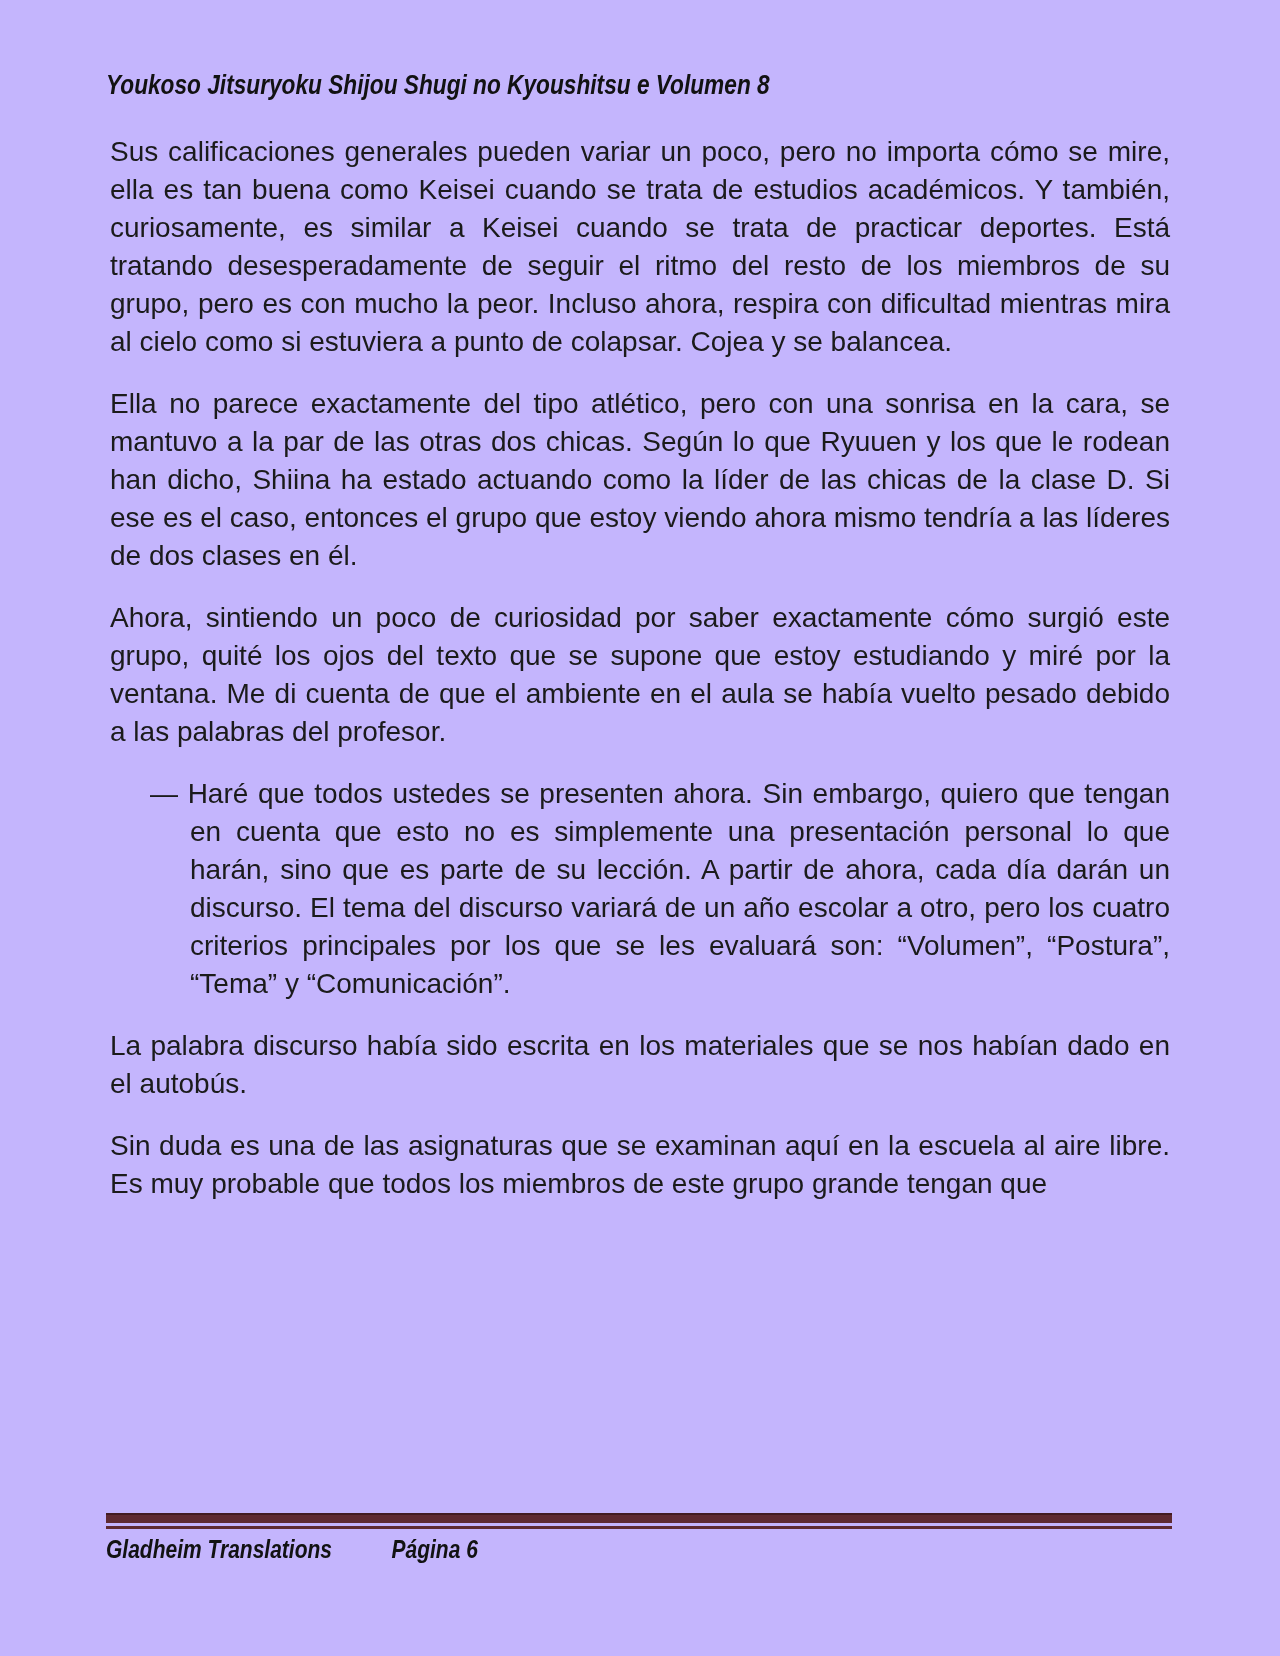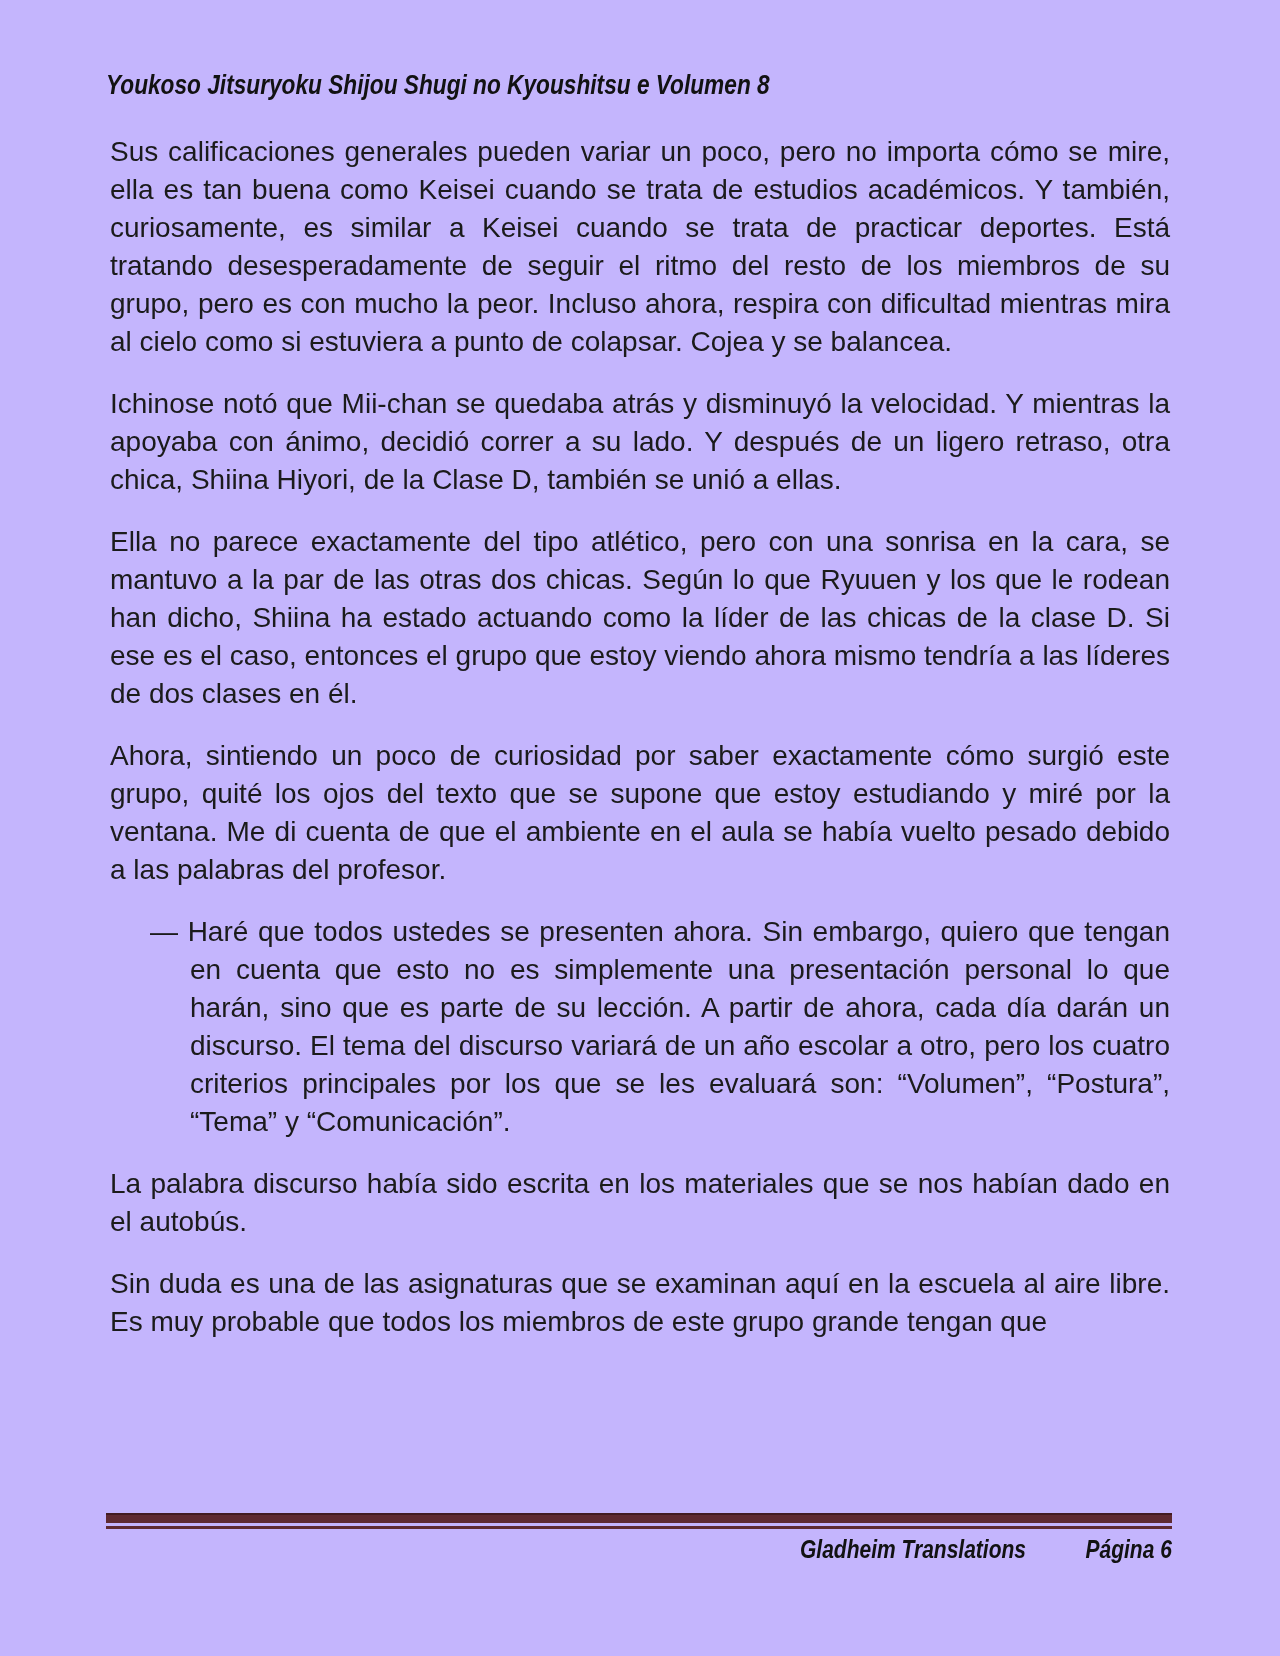--- a/index.html
+++ b/index.html
@@ -55,21 +55,21 @@
   .rule-thick {
     height: 8px;
     background: #5e2a31;
     border-top: 2px solid #431b21;
   }
   .rule-gap { height: 3px; background: transparent; }
   .rule-thin { height: 3px; background: #5e2a31; }
   .footer-row {
     margin-top: 6px;
     display: flex;
-    justify-content: flex-end;
+    justify-content: flex-start;
     align-items: baseline;
   }
   .footer-text {
     font-size: 25px;
     font-weight: 700;
     font-style: italic;
     color: #121212;
     white-space: nowrap;
   }
   .footer-text.left {
@@ -83,21 +83,20 @@
 </style>
 </head>
 <body>
 
 <div class="page">
 
   <div class="doc-header">Youkoso Jitsuryoku Shijou Shugi no Kyoushitsu e Volumen 8</div>
 
   <div class="doc-body" id="doc-body">
       <p class="para body">Sus calificaciones generales pueden variar un poco, pero no importa cómo se mire, ella es tan buena como Keisei cuando se trata de estudios académicos. Y también, curiosamente, es similar a Keisei cuando se trata de practicar deportes. Está tratando desesperadamente de seguir el ritmo del resto de los miembros de su grupo, pero es con mucho la peor. Incluso ahora, respira con dificultad mientras mira al cielo como si estuviera a punto de colapsar. Cojea y se balancea.</p>
-      <p class="para body">Ichinose notó que Mii-chan se quedaba atrás y disminuyó la velocidad. Y mientras la apoyaba con ánimo, decidió correr a su lado. Y después de un ligero retraso, otra chica, Shiina Hiyori, de la Clase D, también se unió a ellas.</p>
       <p class="para body">Ella no parece exactamente del tipo atlético, pero con una sonrisa en la cara, se mantuvo a la par de las otras dos chicas. Según lo que Ryuuen y los que le rodean han dicho, Shiina ha estado actuando como la líder de las chicas de la clase D. Si ese es el caso, entonces el grupo que estoy viendo ahora mismo tendría a las líderes de dos clases en él.</p>
       <p class="para body">Ahora, sintiendo un poco de curiosidad por saber exactamente cómo surgió este grupo, quité los ojos del texto que se supone que estoy estudiando y miré por la ventana. Me di cuenta de que el ambiente en el aula se había vuelto pesado debido a las palabras del profesor.</p>
       <p class="para dialogue">— Haré que todos ustedes se presenten ahora. Sin embargo, quiero que tengan en cuenta que esto no es simplemente una presentación personal lo que harán, sino que es parte de su lección. A partir de ahora, cada día darán un discurso. El tema del discurso variará de un año escolar a otro, pero los cuatro criterios principales por los que se les evaluará son: “Volumen”, “Postura”, “Tema” y “Comunicación”.</p>
       <p class="para body">La palabra discurso había sido escrita en los materiales que se nos habían dado en el autobús.</p>
       <p class="para body">Sin duda es una de las asignaturas que se examinan aquí en la escuela al aire libre. Es muy probable que todos los miembros de este grupo grande tengan que</p>
     </div>
 
   <div class="doc-footer">
     <div class="rule-thick"></div>
     <div class="rule-gap"></div>

